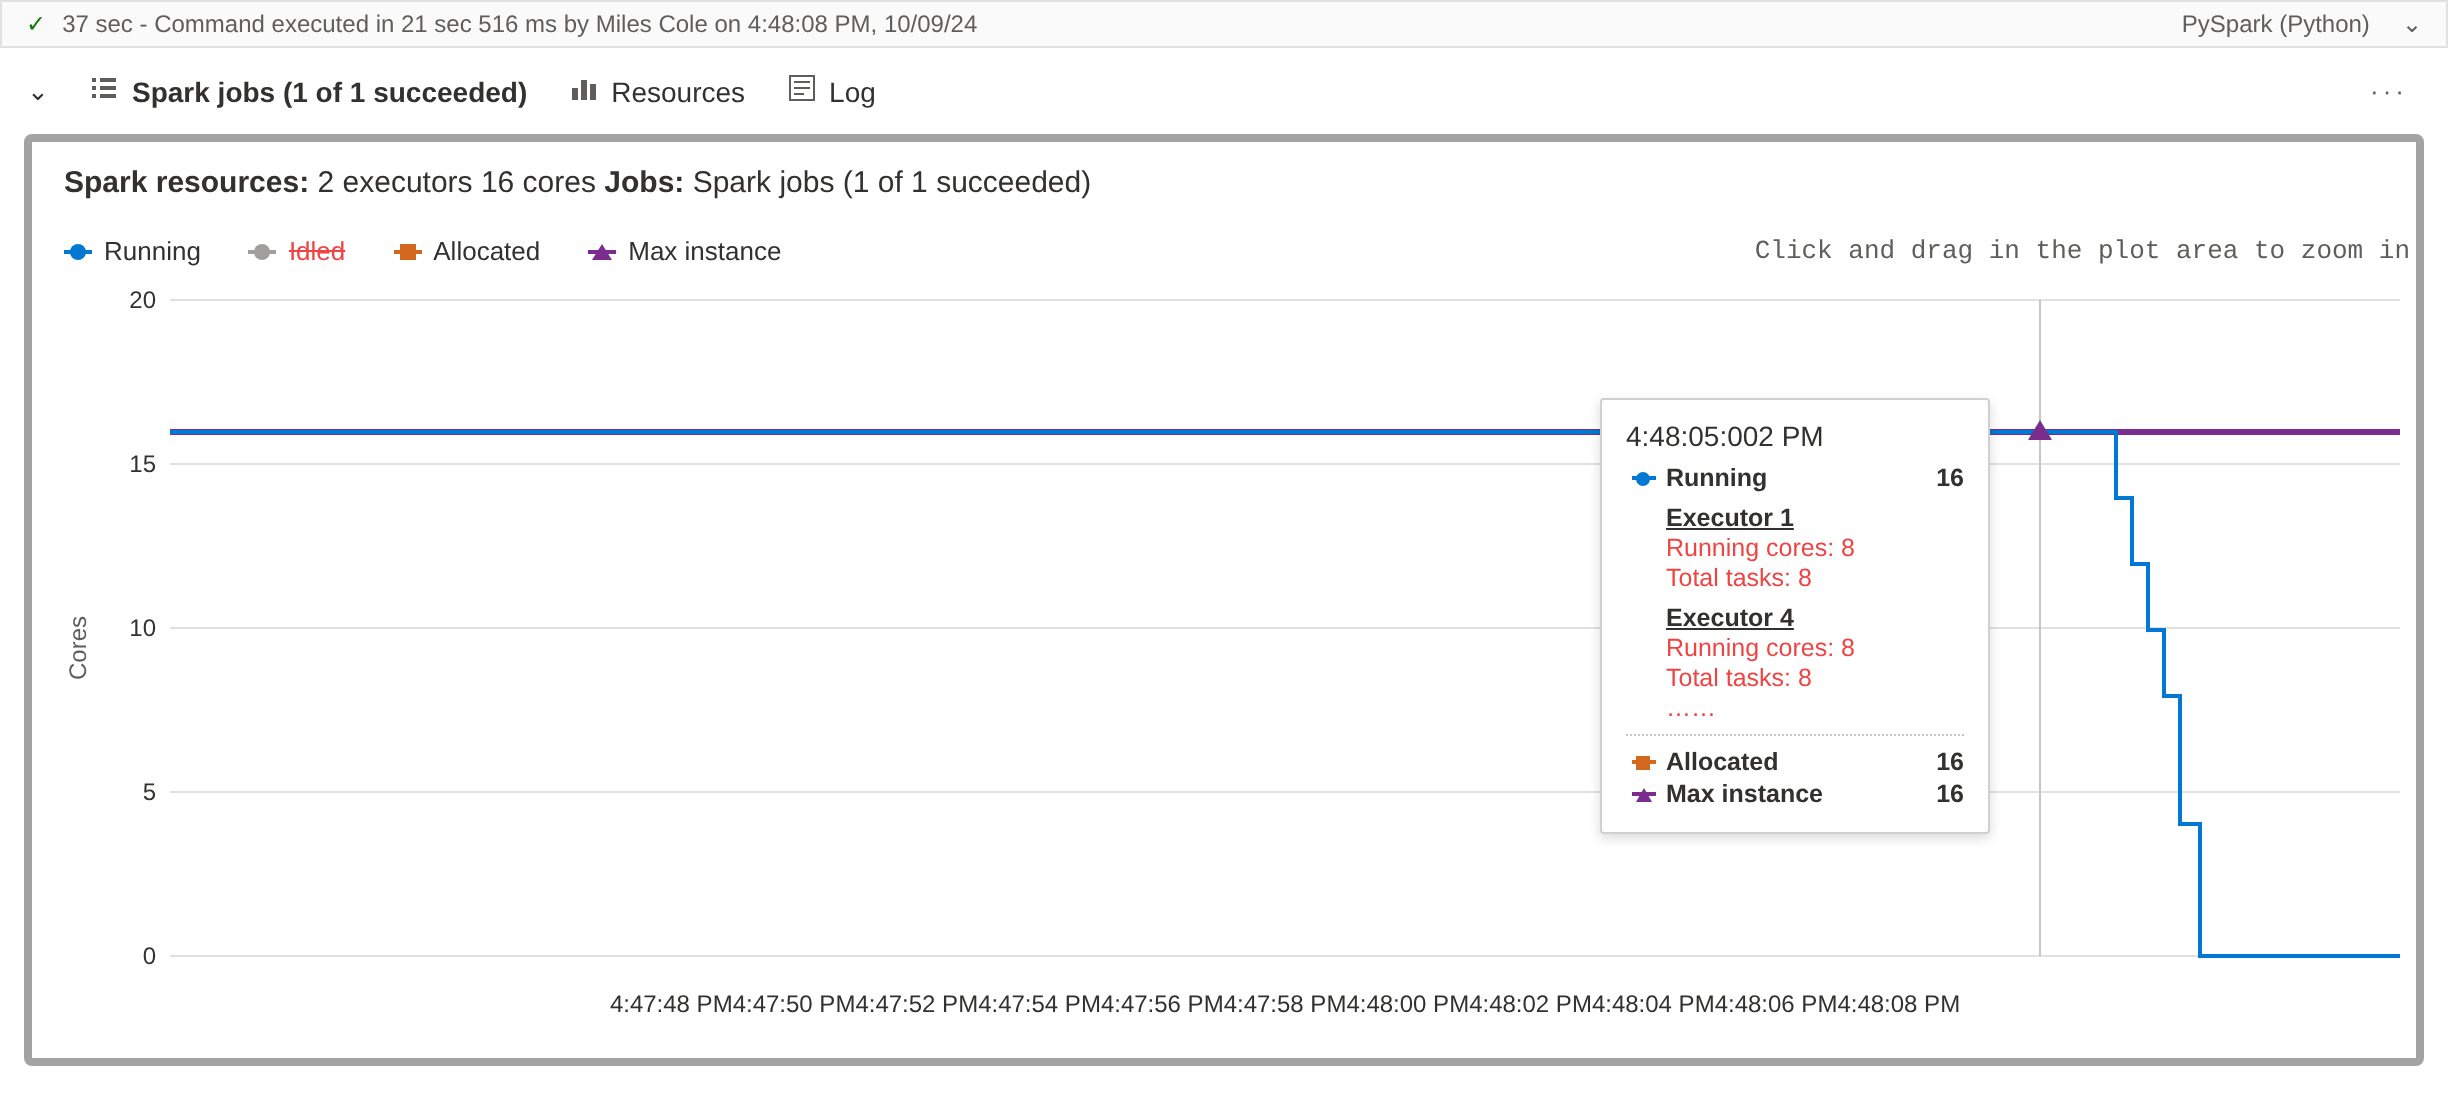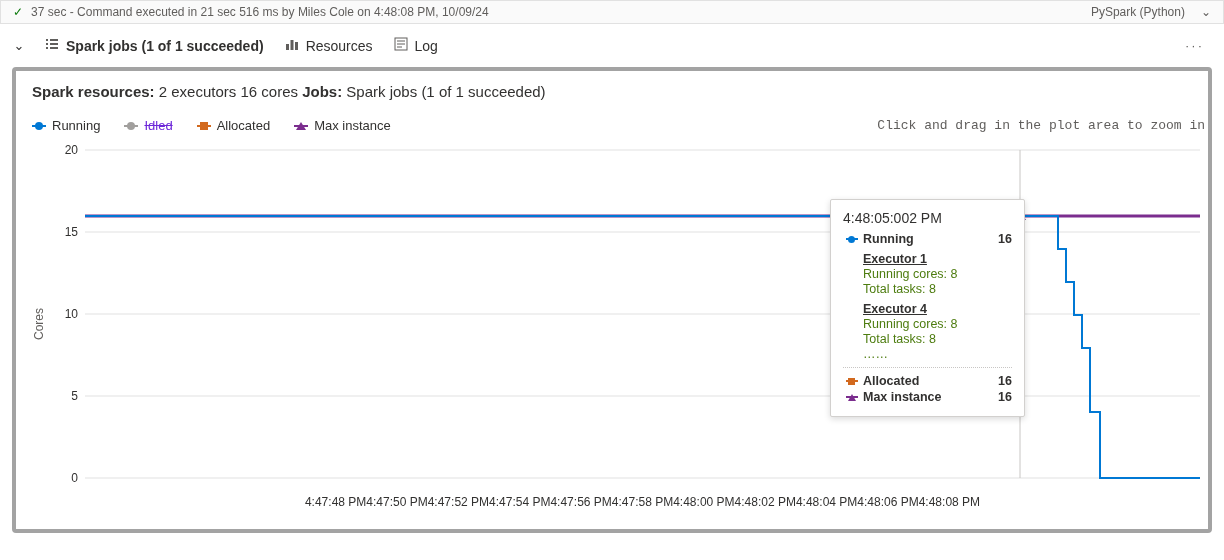--- a/index.html
+++ b/index.html
@@ -49,21 +49,21 @@
   .summary-line { font-size: 15px; margin-bottom: 18px; }
   .summary-line b { font-weight: 700; }
   .legend-row {
     display: flex;
     align-items: center;
     gap: 24px;
     font-size: 13px;
     margin-bottom: 6px;
   }
   .legend-item { display: flex; align-items: center; gap: 6px; cursor: pointer; }
-  .legend-item.struck { color: #6d28d9; text-decoration: line-through; }
+  .legend-item.struck { color: #ef4444; text-decoration: line-through; }
   .lg-mark { display: inline-flex; align-items: center; }
   .lg-line { width: 14px; height: 2px; display: inline-block; }
   .lg-dot { width: 8px; height: 8px; border-radius: 50%; display: inline-block; margin-left: -11px; margin-right: 3px; }
   .lg-sq { width: 8px; height: 8px; display: inline-block; margin-left: -11px; margin-right: 3px; }
   .lg-tri {
     width: 0; height: 0; display: inline-block;
     border-left: 5px solid transparent;
     border-right: 5px solid transparent;
     margin-left: -12px; margin-right: 2px;
   }
@@ -76,36 +76,36 @@
     color: #605e5c;
     align-self: center;
     margin-right: 4px;
   }
   .plot { position: relative; flex: 1; }
   svg.grid { display: block; }
   .xticks { display: flex; justify-content: center; font-size: 12px; color: #323130; margin-top: 6px; margin-left: 30px; }
   .tooltip {
     position: absolute;
     top: 60px;
-    left: 780px;
+    left: 750px;
     width: 195px;
     background: #fff;
     border: 1px solid #d2d0ce;
     border-radius: 2px;
     box-shadow: 0 2px 6px rgba(0,0,0,0.15);
     padding: 10px 12px;
     font-size: 12.5px;
   }
   .tooltip .tt-time { font-size: 14px; margin-bottom: 6px; }
   .tooltip .tt-row { display: flex; align-items: center; margin: 2px 0; }
   .tooltip .tt-row .val { margin-left: auto; font-weight: 700; }
   .tooltip .tt-row b { font-weight: 700; }
   .tooltip hr { border: none; border-top: 1px dotted #c8c6c4; margin: 6px 0; }
   .tt-mark { width: 18px; display: inline-flex; align-items: center; justify-content: center; margin-right: 2px; }
-  .sub { color: #4d7c0f; margin-left: 20px; margin-top: 1px; }
+  .sub { color: #ef4444; margin-left: 20px; margin-top: 1px; }
   .exec-title { margin-left: 20px; font-weight: 600; margin-top: 6px; text-decoration: underline; }
 </style>
 </head>
 <body>
 
 <div class="status-bar">
   <span class="check">✓</span>
   <span>37 sec</span>&nbsp;
   <span>- Command executed in 21 sec 516 ms by Miles Cole on 4:48:08 PM, 10/09/24</span>
   <span class="spacer"></span>

